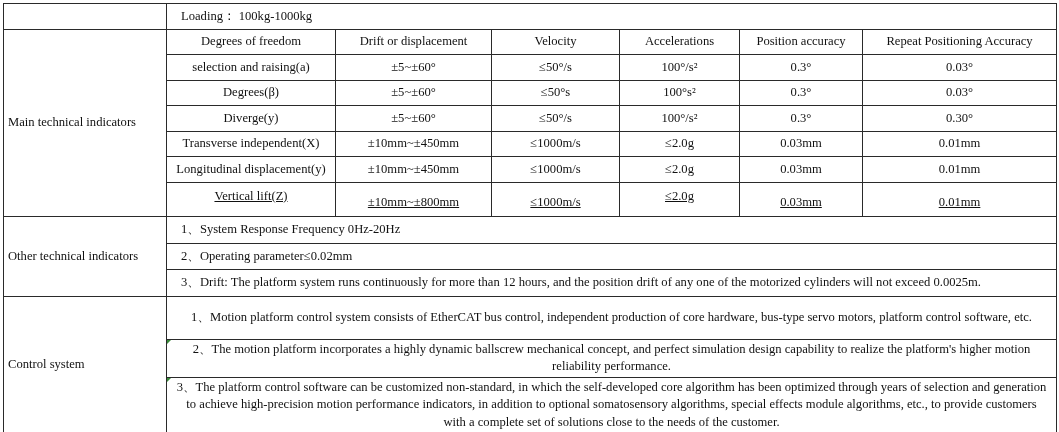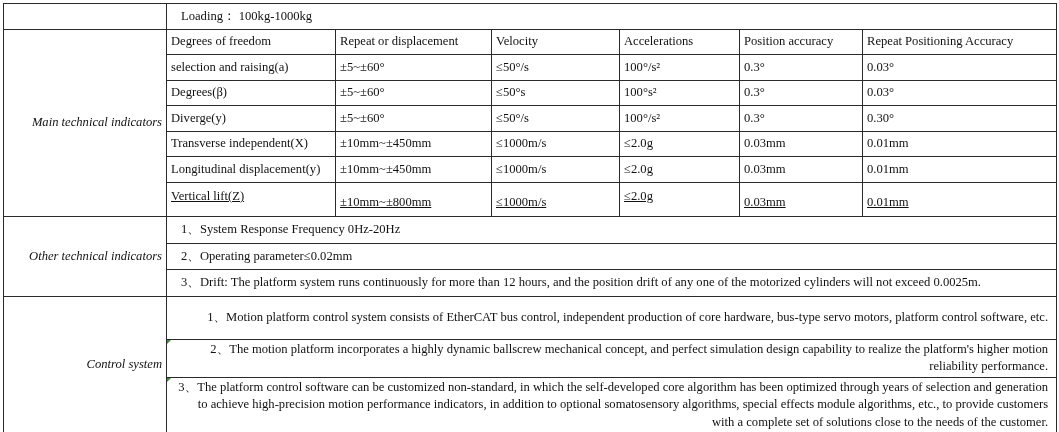--- a/index.html
+++ b/index.html
@@ -22,35 +22,34 @@
       width: 1053px;
       border-collapse: collapse;
       table-layout: fixed;
       font-size: 12.6px;
       line-height: 17px;
       padding-left: 20px;
     }
     table.spec td {
       border: 1.3px solid #2a2a2a;
       padding: 0 4px;
-      text-align: left;
+      text-align: center;
       vertical-align: middle;
       overflow: hidden;
       white-space: nowrap;
     }
     table.spec td.section {
-      text-align: right;
-      font-style: italic;
+      text-align: left;
     }
     table.spec td.left {
       text-align: left;
       padding-left: 14px;
     }
     table.spec td.para {
-      text-align: right;
+      text-align: center;
       padding: 1px 8px 1px 8px;
       white-space: normal;
       line-height: 17.5px;
       position: relative;
     }
     .green-mark {
       position: absolute;
       left: 0;
       top: 0;
       width: 0;
@@ -83,21 +82,21 @@
   <tbody>
 
     <tr class="h26">
       <td></td>
       <td colspan="6" class="left">Loading： 100kg-1000kg</td>
     </tr>
 
     <tr class="h26">
       <td rowspan="7" class="section">Main technical indicators</td>
       <td>Degrees of freedom</td>
-      <td>Repeat or displacement</td>
+      <td>Drift or displacement</td>
       <td>Velocity</td>
       <td>Accelerations</td>
       <td>Position accuracy</td>
       <td>Repeat Positioning Accuracy</td>
     </tr>
 
     <tr class="h26">
       <td>selection and raising(a)</td>
       <td>±5~±60°</td>
       <td>≤50°/s</td>

